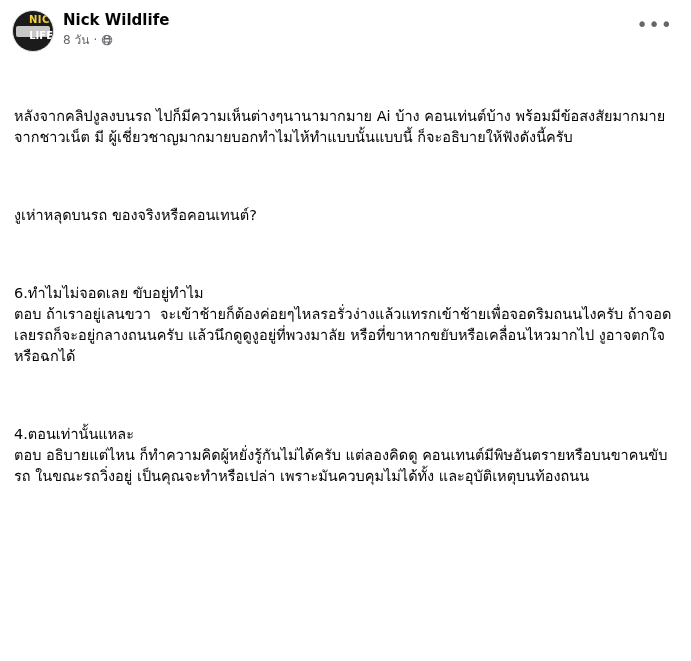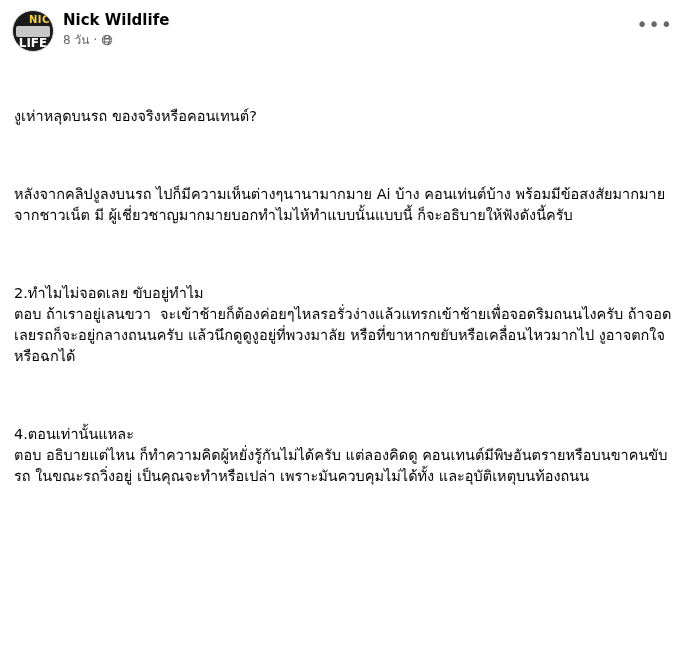--- a/index.html
+++ b/index.html
@@ -51,25 +51,25 @@
     position: absolute;
     top: 15px;
     left: 3px;
     right: 3px;
     height: 11px;
     background: #c7c7c7;
     border-radius: 2px;
   }
   .avatar .nick-bot {
     position: absolute;
-    bottom: 4px;
+    bottom: 11px;
     left: 0;
     right: 0;
-    text-align: center;
-    font-size: 12px;
+    text-align: right;
+    font-size: 10px;
     font-weight: bold;
     color: #ffffff;
     line-height: 8px;
   }
   .header-text {
     margin-left: 9px;
     display: flex;
     flex-direction: column;
     justify-content: space-between;
     padding-top: 1px;
@@ -147,23 +147,23 @@
             <path d="M8 1a7 7 0 100 14A7 7 0 008 1zm0 1.2c.9 0 1.9 1.1 2.4 3H5.6c.5-1.9 1.5-3 2.4-3zM4.2 3.6c-.3.8-.6 1.7-.7 2.6H2.3a5.9 5.9 0 011.9-2.6zM2.3 7.4h1.1c0 .9.1 1.8.3 2.6H2.8a5.8 5.8 0 01-.5-2.6zm1.9 5.1a5.9 5.9 0 01-1.3-1.4h1.1c.2.6.4 1.1.6 1.6-.1-.1-.3-.1-.4-.2zm3.2 1.3c-.8 0-1.7-.9-2.2-2.5h4.4c-.5 1.6-1.4 2.5-2.2 2.5zm2.6-3.8H5.2a11 11 0 01-.3-2.6h6.2c0 .9-.1 1.8-.3 2.6zm1.8 2.5c-.2.1-.3.2-.5.2.3-.5.5-1 .6-1.6h1.2a5.9 5.9 0 01-1.3 1.4zm1.7-2.6h-1.2c.2-.8.3-1.7.3-2.6h1.4c0 .9-.2 1.8-.5 2.6zm-1.1-3.9c-.1-.9-.4-1.8-.7-2.6a5.9 5.9 0 011.9 2.6h-1.2z"></path>
           </svg>
         </span>
       </div>
     </div>
 
     <div class="menu-button">•••</div>
   </div>
 
   <div class="post-body">
+    <p class="para">หลังจากคลิปงูลงบนรถ ไปก็มีความเห็นต่างๆนานามากมาย Ai บ้าง คอนเท่นต์บ้าง พร้อมมีข้อสงสัยมากมายจากชาวเน็ต มี ผู้เชี่ยวชาญมากมายบอกทำไมไห้ทำแบบนั้นแบบนี้ ก็จะอธิบายให้ฟังดังนี้ครับ</p>
     <p class="para">งูเห่าหลุดบนรถ ของจริงหรือคอนเทนต์?</p>
-    <p class="para">หลังจากคลิปงูลงบนรถ ไปก็มีความเห็นต่างๆนานามากมาย Ai บ้าง คอนเท่นต์บ้าง พร้อมมีข้อสงสัยมากมายจากชาวเน็ต มี ผู้เชี่ยวชาญมากมายบอกทำไมไห้ทำแบบนั้นแบบนี้ ก็จะอธิบายให้ฟังดังนี้ครับ</p>
-    <p class="para">2.ทำไมไม่จอดเลย ขับอยู่ทำไม
+    <p class="para">6.ทำไมไม่จอดเลย ขับอยู่ทำไม
 ตอบ ถ้าเราอยู่เลนขวา  จะเข้าช้ายก็ต้องค่อยๆไหลรอรั่วง่างแล้วแทรกเข้าช้ายเพื่อจอดริมถนนไงครับ ถ้าจอดเลยรถก็จะอยู่กลางถนนครับ แล้วนึกดูดูงูอยู่ที่พวงมาลัย หรือที่ขาหากขยับหรือเคลื่อนไหวมากไป งูอาจตกใจหรือฉกได้</p>
     <p class="para">4.ตอนเท่านั้นแหละ
 ตอบ อธิบายแต่ไหน ก็ทำความคิดผู้หยั่งรู้กันไม่ได้ครับ แต่ลองคิดดู คอนเทนต์มีพิษอันตรายหรือบนขาคนขับรถ ในขณะรถวิ่งอยู่ เป็นคุณจะทำหรือเปล่า เพราะมันควบคุมไม่ได้ทั้ง และอุบัติเหตุบนท้องถนน</p>
     
     
     
     
     
   </div>
 

